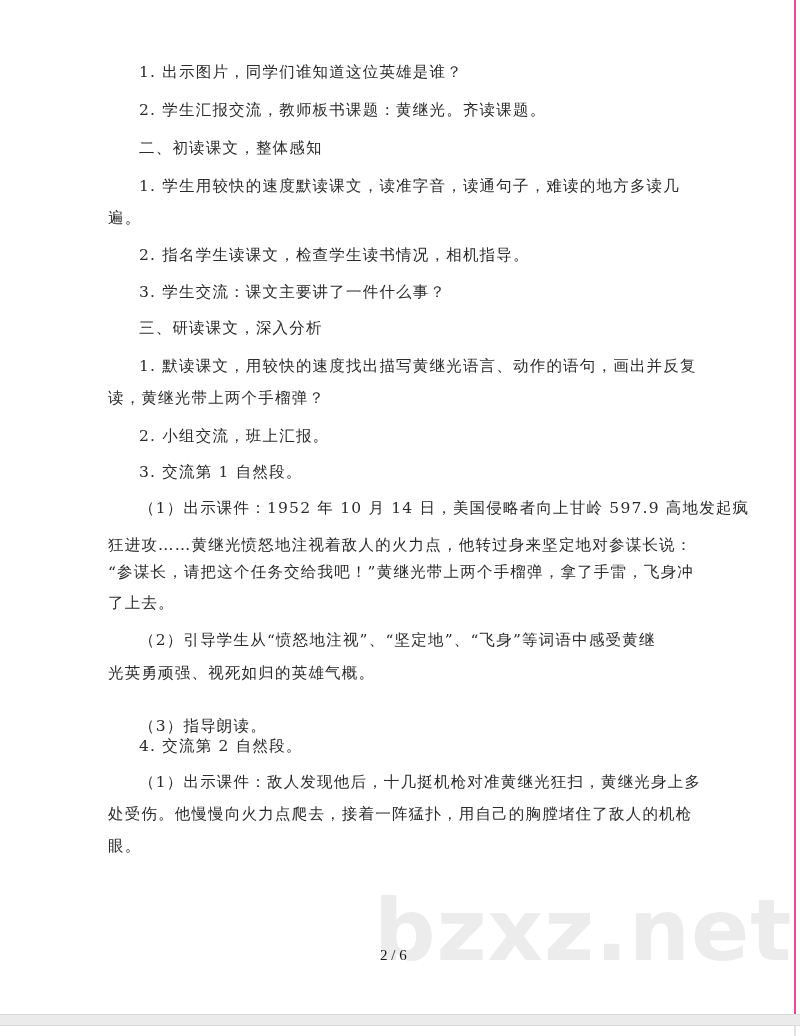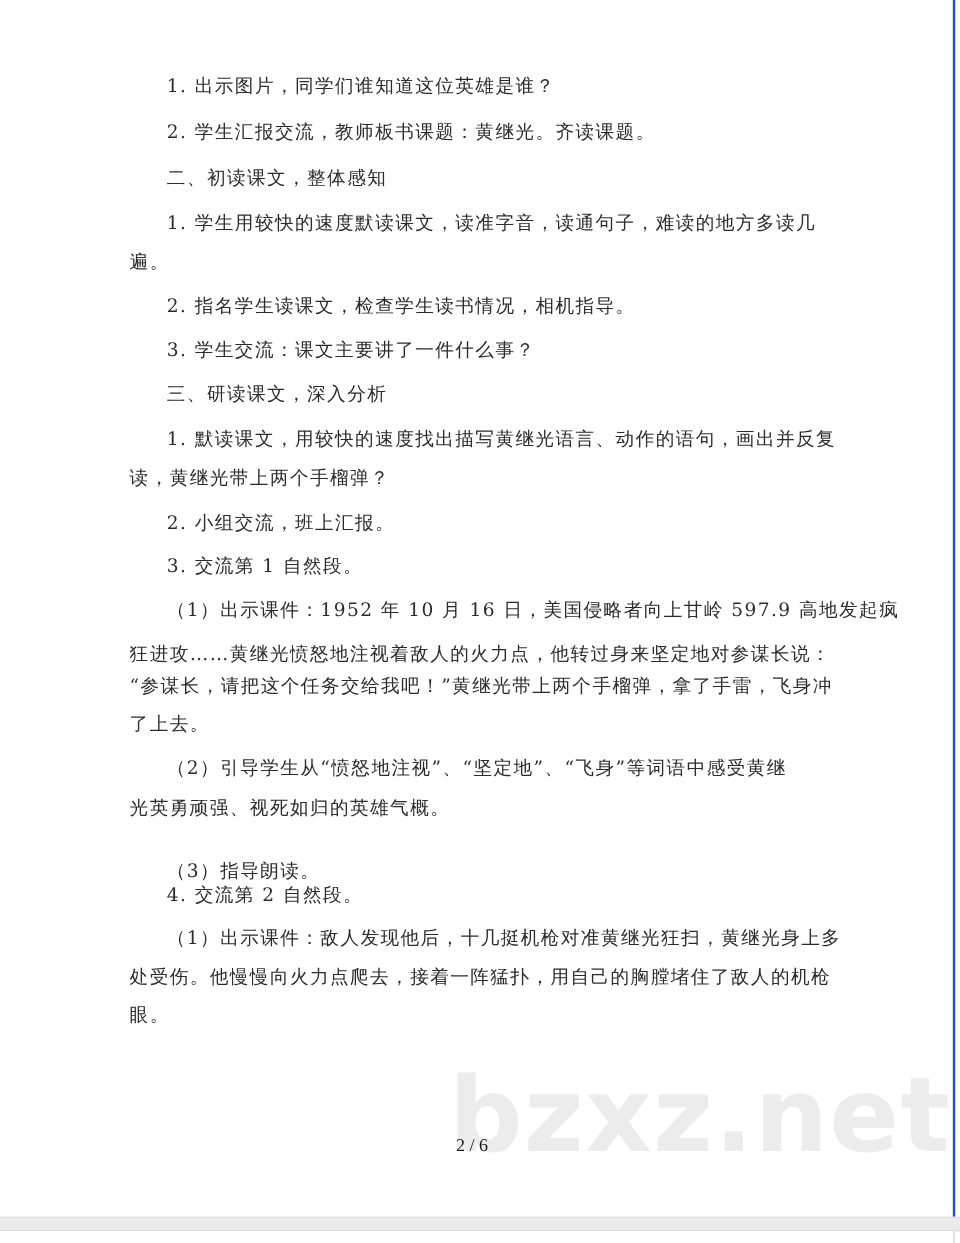--- a/index.html
+++ b/index.html
@@ -15,21 +15,21 @@
       font-family: "DejaVu Serif", "Liberation Serif", serif;
       color: #2b2b2b;
     }
     .page {
       position: absolute;
       left: 0;
       top: 0;
       width: 794px;
       height: 1014px;
       background: #ffffff;
-      border-right: 2px solid #1d4ed8;
+      border-right: 2px solid #ec4899;
     }
     .page-gap {
       position: absolute;
       left: 0;
       top: 1014px;
       width: 800px;
       height: 10px;
       background: #ebebeb;
       border-top: 1px solid #dcdcdc;
       border-bottom: 1px solid #dcdcdc;
@@ -84,21 +84,21 @@
       <div class="line indent" style="top: 138px;">二、初读课文，整体感知</div>
       <div class="line indent" style="top: 176px;">1. 学生用较快的速度默读课文，读准字音，读通句子，难读的地方多读几</div>
       <div class="line" style="top: 208px;">遍。</div>
       <div class="line indent" style="top: 245px;">2. 指名学生读课文，检查学生读书情况，相机指导。</div>
       <div class="line indent" style="top: 282px;">3. 学生交流：课文主要讲了一件什么事？</div>
       <div class="line indent" style="top: 318px;">三、研读课文，深入分析</div>
       <div class="line indent" style="top: 356px;">1. 默读课文，用较快的速度找出描写黄继光语言、动作的语句，画出并反复</div>
       <div class="line" style="top: 388px;">读，黄继光带上两个手榴弹？</div>
       <div class="line indent" style="top: 426px;">2. 小组交流，班上汇报。</div>
       <div class="line indent" style="top: 462px;">3. 交流第 1 自然段。</div>
-      <div class="line indent" style="top: 498px;">（1）出示课件：1952 年 10 月 16 日，美国侵略者向上甘岭 597.9 高地发起疯</div>
+      <div class="line indent" style="top: 498px;">（1）出示课件：1952 年 10 月 14 日，美国侵略者向上甘岭 597.9 高地发起疯</div>
       <div class="line" style="top: 501px; margin-top: 34px;">狂进攻……黄继光愤怒地注视着敌人的火力点，他转过身来坚定地对参谋长说：</div>
       <div class="line" style="top: 562px;">“参谋长，请把这个任务交给我吧！”黄继光带上两个手榴弹，拿了手雷，飞身冲</div>
       <div class="line" style="top: 594px; font-family: Liberation Mono, monospace;">了上去。</div>
       <div class="line indent" style="top: 630px;">（2）引导学生从“愤怒地注视”、“坚定地”、“飞身”等词语中感受黄继</div>
       <div class="line" style="top: 663px;">光英勇顽强、视死如归的英雄气概。</div>
       <div class="line indent" style="top: 700px; margin-top: 16px;">（3）指导朗读。</div>
       <div class="line indent" style="top: 736px;">4. 交流第 2 自然段。</div>
       <div class="line indent" style="top: 772px;">（1）出示课件：敌人发现他后，十几挺机枪对准黄继光狂扫，黄继光身上多</div>
       <div class="line" style="top: 804px;">处受伤。他慢慢向火力点爬去，接着一阵猛扑，用自己的胸膛堵住了敌人的机枪</div>
       <div class="line" style="top: 836px;">眼。</div>

